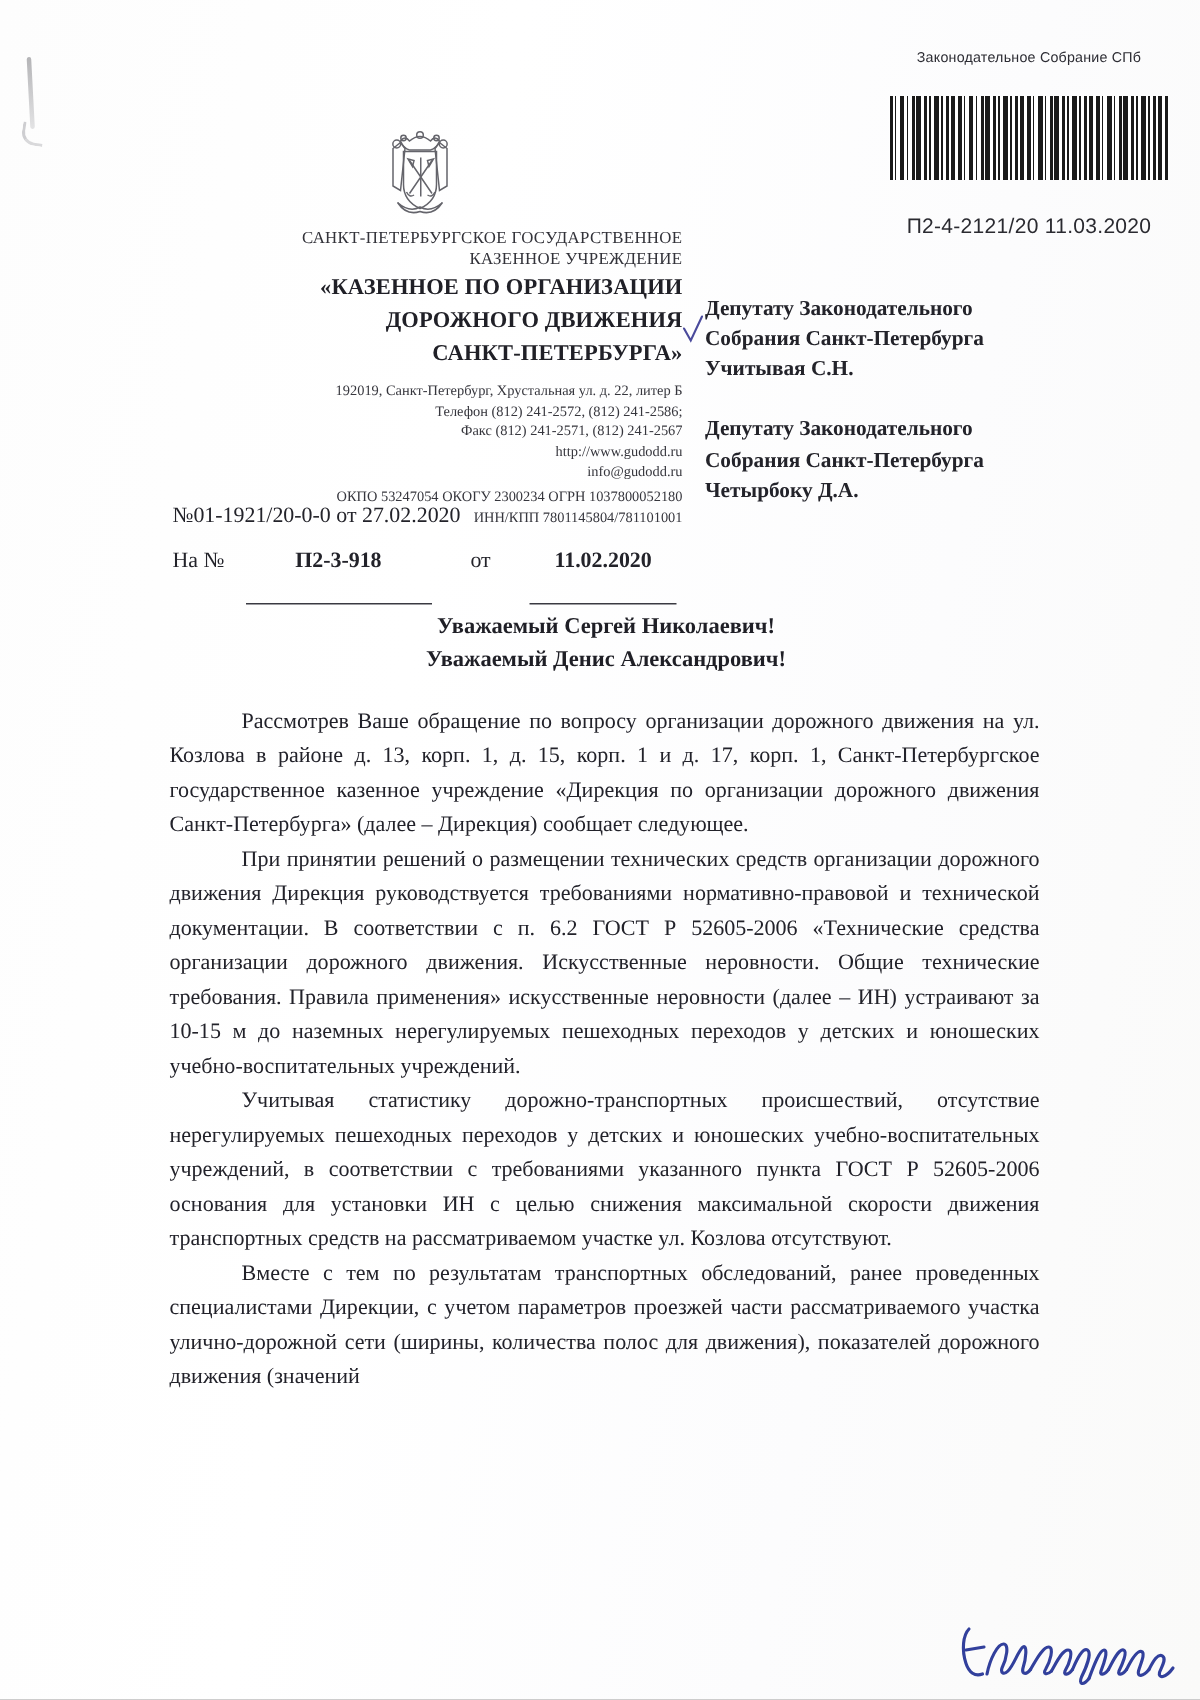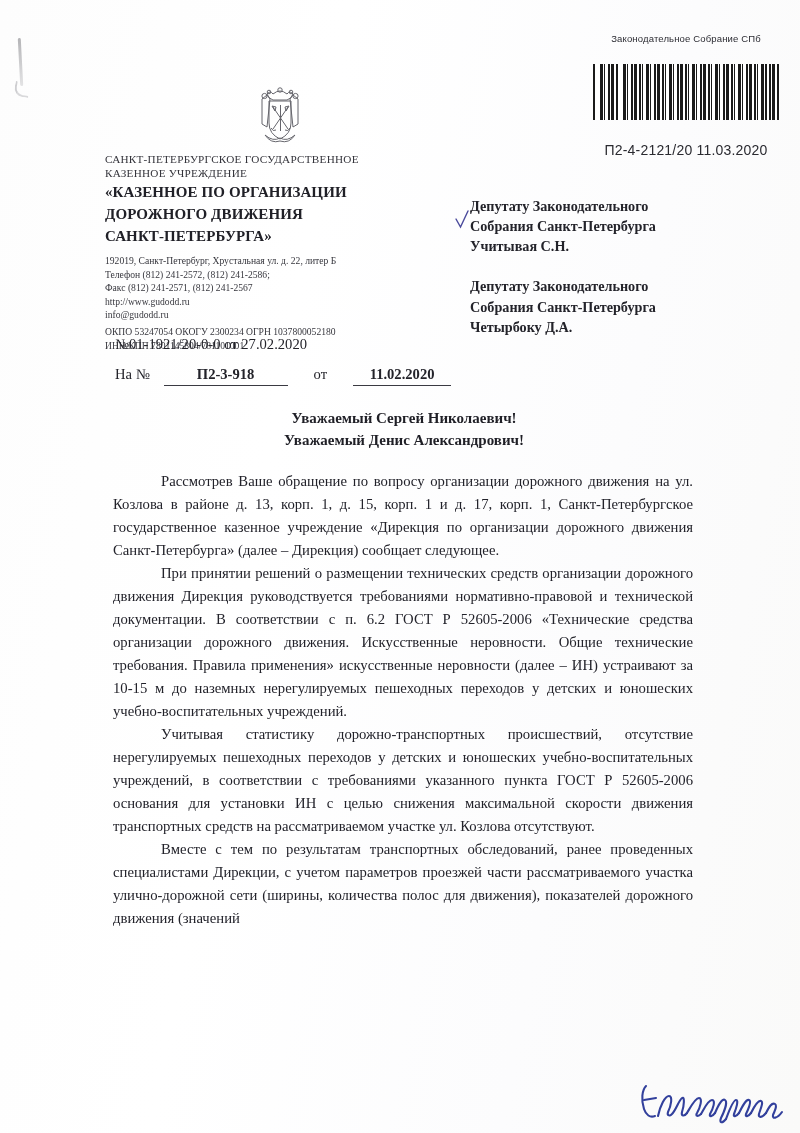--- a/index.html
+++ b/index.html
@@ -82,21 +82,21 @@
     letter-spacing: .2px;
     white-space: nowrap;
   }
 
   
   .letterhead {
     position: absolute;
     left: 105px;
     top: 85px;
     width: 350px;
-    text-align: left;
+    text-align: right;
   }
   .emblem {
     width: 66px;
     height: 62px;
     margin: 0 auto 6px auto;
     display: block;
     opacity: .85;
   }
   .org-line-1 {
     font-size: 11.2px;
@@ -167,21 +167,21 @@
     white-space: nowrap;
     display: flex;
     align-items: baseline;
   }
   .ref-in .lbl { }
   .ref-in .field {
     display: inline-block;
     border-bottom: 1.4px solid #3a3a42;
     text-align: center;
     font-weight: bold;
-    padding-bottom: 2px;
+    padding-bottom: 19px;
   }
   .ref-in .field-num { width: 124px; margin-left: 14px; }
   .ref-in .sep { margin: 0 26px; }
   .ref-in .field-date { width: 98px; }
 
   
   .salutation {
     position: absolute;
     left: 115px;
     top: 408px;

